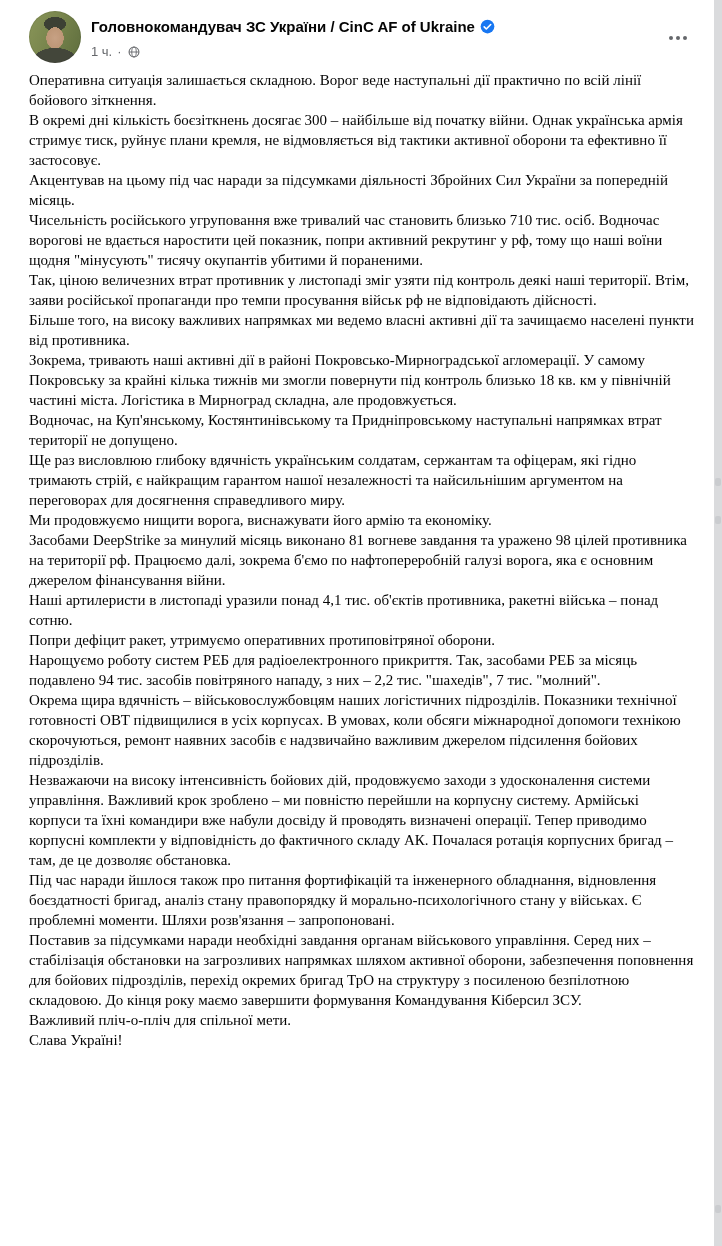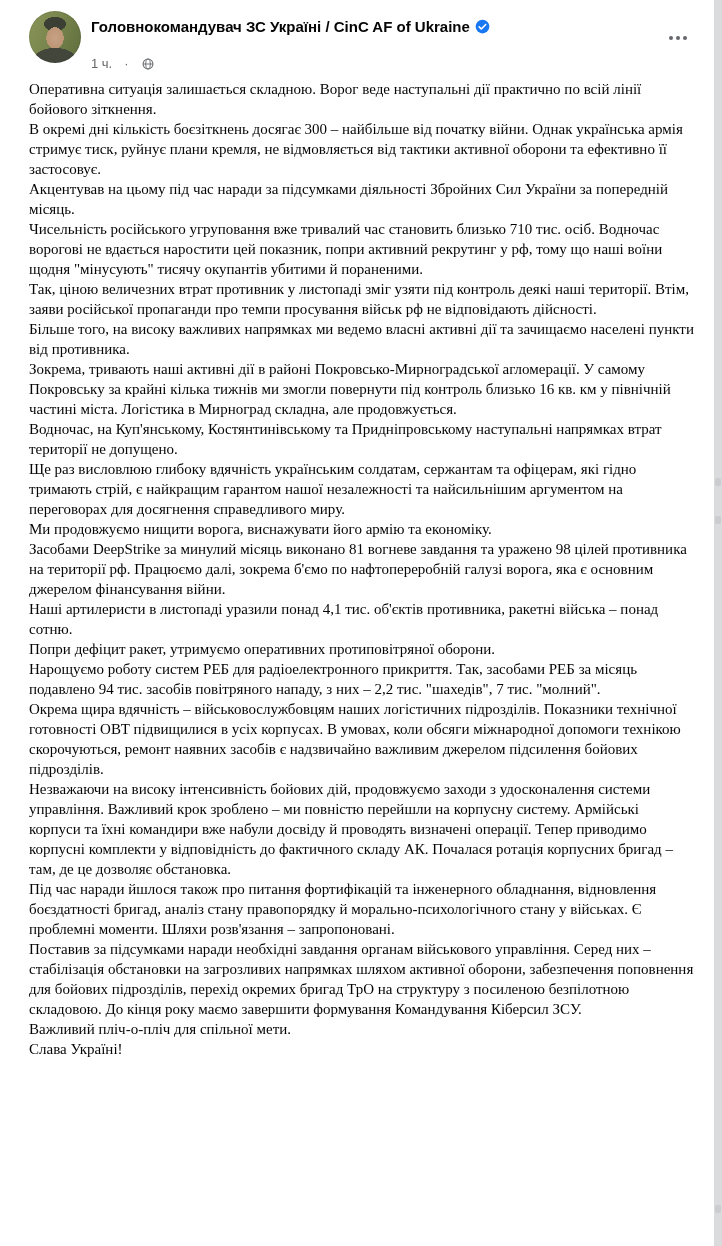--- a/index.html
+++ b/index.html
@@ -63,21 +63,21 @@
     cursor:pointer;
   }
   .header-info{margin-left:10px;padding-top:6px;min-width:0;}
   .name-row{display:flex;align-items:center;gap:5px;}
   .page-name{
     font-size:15px;font-weight:700;color:#050505;line-height:19px;
     cursor:pointer;white-space:nowrap;
   }
   .verified{display:inline-block;width:15px;height:15px;flex:0 0 15px;}
   .meta-row{
-    display:flex;align-items:center;gap:12px;margin-top:20px;
+    display:flex;align-items:center;gap:5px;margin-top:8px;
     font-size:13px;color:#65676b;line-height:16px;cursor:pointer;
   }
   .globe{display:inline-block;width:12px;height:12px;margin-left:1px;}
   .more-btn{
     position:absolute;top:26px;right:20px;width:32px;height:24px;
     display:flex;align-items:center;justify-content:center;
     border-radius:6px;cursor:pointer;
   }
 
   
@@ -117,21 +117,21 @@
     <span class="bg-photo-tail"></span>
   </div>
 
   <div class="card">
 
     <div class="card-header">
       <div class="avatar" title=""></div>
 
       <div class="header-info">
         <div class="name-row">
-          <span class="page-name">Головнокомандувач ЗС Україні / CinC AF of Ukraine</span>
+          <span class="page-name">Головнокомандувач ЗС України / CinC AF of Ukraine</span>
           <span class="verified">
             <svg width="15" height="15" viewBox="0 0 24 24">
               <circle cx="12" cy="12" r="11" fill="#1877f2"></circle>
               <path d="M6.7 12.6l3.4 3.4 7-7.2" fill="none" stroke="#ffffff" stroke-width="2.6" stroke-linecap="round" stroke-linejoin="round"></path>
             </svg>
           </span>
         </div>
         <div class="meta-row">
           <span>1 ч.</span>
           <span>·</span>
@@ -154,21 +154,21 @@
       </div>
     </div>
 
     <div class="post-body">
       <p>Оперативна ситуація залишається складною. Ворог веде наступальні дії практично по всій лінії бойового зіткнення.</p>
       <p>В окремі дні кількість боєзіткнень досягає 300 – найбільше від початку війни. Однак українська армія стримує тиск, руйнує плани кремля, не відмовляється від тактики активної оборони та ефективно її застосовує.
 Акцентував на цьому під час наради за підсумками діяльності Збройних Сил України за попередній місяць.</p>
       <p>Чисельність російського угруповання вже тривалий час становить близько 710 тис. осіб. Водночас ворогові не вдається наростити цей показник, попри активний рекрутинг у рф, тому що наші воїни щодня "мінусують" тисячу окупантів убитими й пораненими.</p>
       <p>Так, ціною величезних втрат противник у листопаді зміг узяти під контроль деякі наші території.  Втім, заяви російської пропаганди про темпи просування військ рф не відповідають дійсності.</p>
       <p>Більше того, на високу важливих напрямках ми ведемо власні активні дії та зачищаємо населені пункти від противника.</p>
-      <p>Зокрема, тривають наші активні дії в районі Покровсько-Мирноградської агломерації. У самому Покровську за крайні кілька тижнів ми змогли повернути під контроль близько 16 кв. км у північній частині міста. Логістика в Мирноград складна, але продовжується.</p>
+      <p>Зокрема, тривають наші активні дії в районі Покровсько-Мирноградської агломерації. У самому Покровську за крайні кілька тижнів ми змогли повернути під контроль близько 18 кв. км у північній частині міста. Логістика в Мирноград складна, але продовжується.</p>
       <p>Водночас, на Куп'янському, Костянтинівському та Придніпровському наступальні напрямках втрат території не допущено.</p>
       <p>Ще раз висловлюю глибоку вдячність українським солдатам, сержантам та офіцерам, які гідно тримають стрій, є найкращим гарантом нашої незалежності та найсильнішим аргументом на переговорах для досягнення справедливого миру.</p>
       <p>Ми продовжуємо нищити ворога, виснажувати його армію та економіку.</p>
       <p>Засобами DeepStrike за минулий місяць виконано 81 вогневе завдання та уражено 98 цілей противника на території рф. Працюємо далі, зокрема б'ємо по нафтопереробній галузі ворога, яка є основним джерелом фінансування війни.</p>
       <p>Наші артилеристи в листопаді уразили понад 4,1 тис. об'єктів противника, ракетні війська – понад сотню.</p>
       <p>Попри дефіцит ракет, утримуємо оперативних протиповітряної оборони.</p>
       <p>Нарощуємо роботу систем РЕБ для радіоелектронного прикриття. Так, засобами РЕБ за місяць подавлено 94 тис. засобів повітряного нападу, з них – 2,2 тис. "шахедів", 7 тис. "молний".</p>
       <p>Окрема щира вдячність – військовослужбовцям наших логістичних підрозділів. Показники технічної готовності ОВТ підвищилися в усіх корпусах. В умовах, коли обсяги міжнародної допомоги технікою скорочуються, ремонт наявних засобів є надзвичайно важливим джерелом підсилення бойових підрозділів.</p>
       <p>Незважаючи на високу інтенсивність бойових дій, продовжуємо заходи з удосконалення системи управління. Важливий крок зроблено – ми повністю перейшли на корпусну систему. Армійські корпуси та їхні командири вже набули досвіду й проводять визначені операції. Тепер приводимо корпусні комплекти у відповідність до фактичного складу АК. Почалася ротація корпусних бригад – там, де це дозволяє обстановка.</p>
       <p>Під час наради йшлося також про питання фортифікацій та інженерного обладнання, відновлення боєздатності бригад, аналіз стану правопорядку й морально-психологічного стану у військах. Є проблемні моменти. Шляхи розв'язання – запропоновані.</p>

